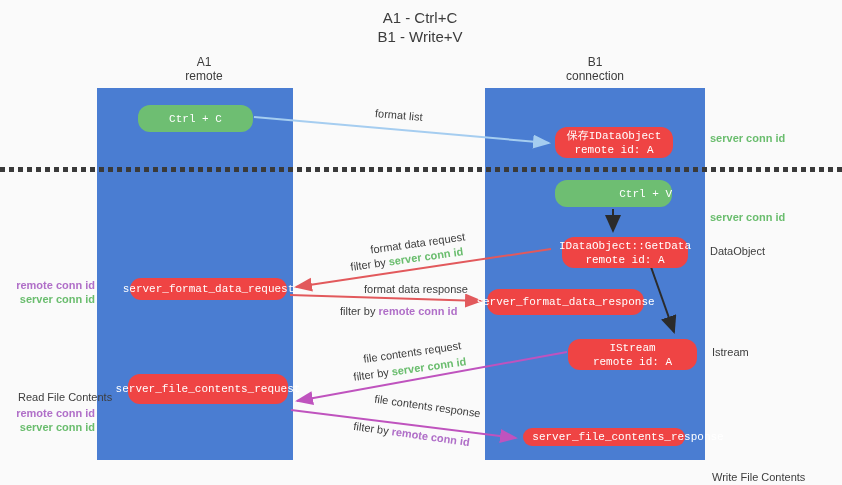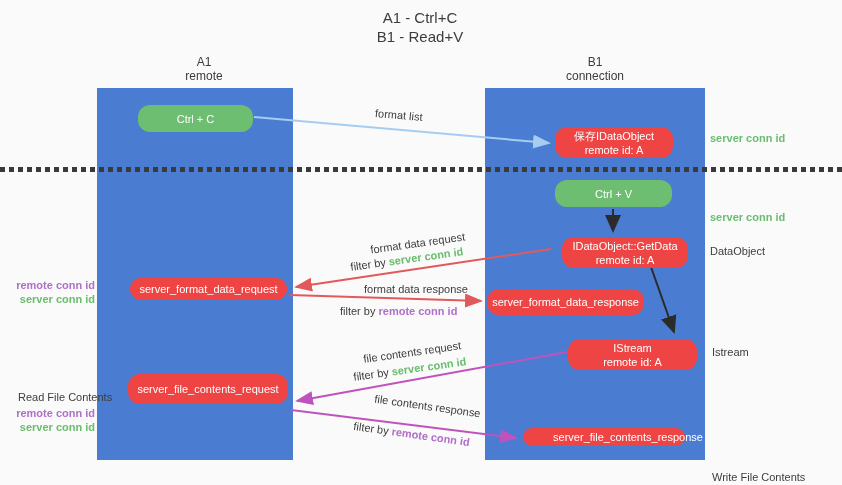--- a/index.html
+++ b/index.html
@@ -49,20 +49,21 @@
   .node {
     position: absolute;
     display: flex; flex-direction: column;
     align-items: center; justify-content: center;
     color: #ffffff;
     font-size: 11px; line-height: 14px;
     text-align: center;
     border-radius: 12px;
     z-index: 4;
     white-space: nowrap;
+    font-family: Liberation Mono, monospace;
   }
   .node.green { background: #6ebe72; }
   .node.orange { background: #ef4444; }
   .arrow-label {
     position: absolute;
     font-size: 11px;
     color: #3d3d3d;
     white-space: nowrap;
     z-index: 4;
   }
@@ -82,21 +83,21 @@
   .side-label.purple { color: #b06fc8; font-weight: bold; }
   .left-col { left: 0; width: 95px; text-align: right; }
 </style>
 </head>
 <body>
 
 <div class="canvas">
 
   <div class="title">
     <div>A1 - Ctrl+C</div>
-    <div>B1 - Read+V</div>
+    <div>B1 - Write+V</div>
   </div>
 
   <div class="ll-header left">
     <div>A1</div>
     <div>remote</div>
   </div>
   <div class="ll-header right">
     <div>B1</div>
     <div>connection</div>
   </div>
@@ -132,21 +133,21 @@
 
   <div class="node green" style="left:138px; top:105px; width:115px; height:27px;">
     <div>Ctrl + C</div>
   </div>
 
   <div class="node orange" style="left:555px; top:127px; width:118px; height:31px;">
     <div>保存IDataObject</div>
     <div>remote id: A</div>
   </div>
 
-  <div class="node green" style="left:555px; top:180px; width:117px; height:27px;">
+  <div class="node green" style="left:555px; top:180px; width:117px; height:27px;align-items:flex-end;">
     <div>Ctrl + V</div>
   </div>
 
   <div class="node orange" style="left:551px; top:237px; width:126px; height:31px;margin-left:11px;">
     <div>IDataObject::GetData</div>
     <div>remote id: A</div>
   </div>
 
   <div class="node orange" style="left:130px; top:278px; width:157px; height:22px;">
     <div>server_format_data_request</div>

